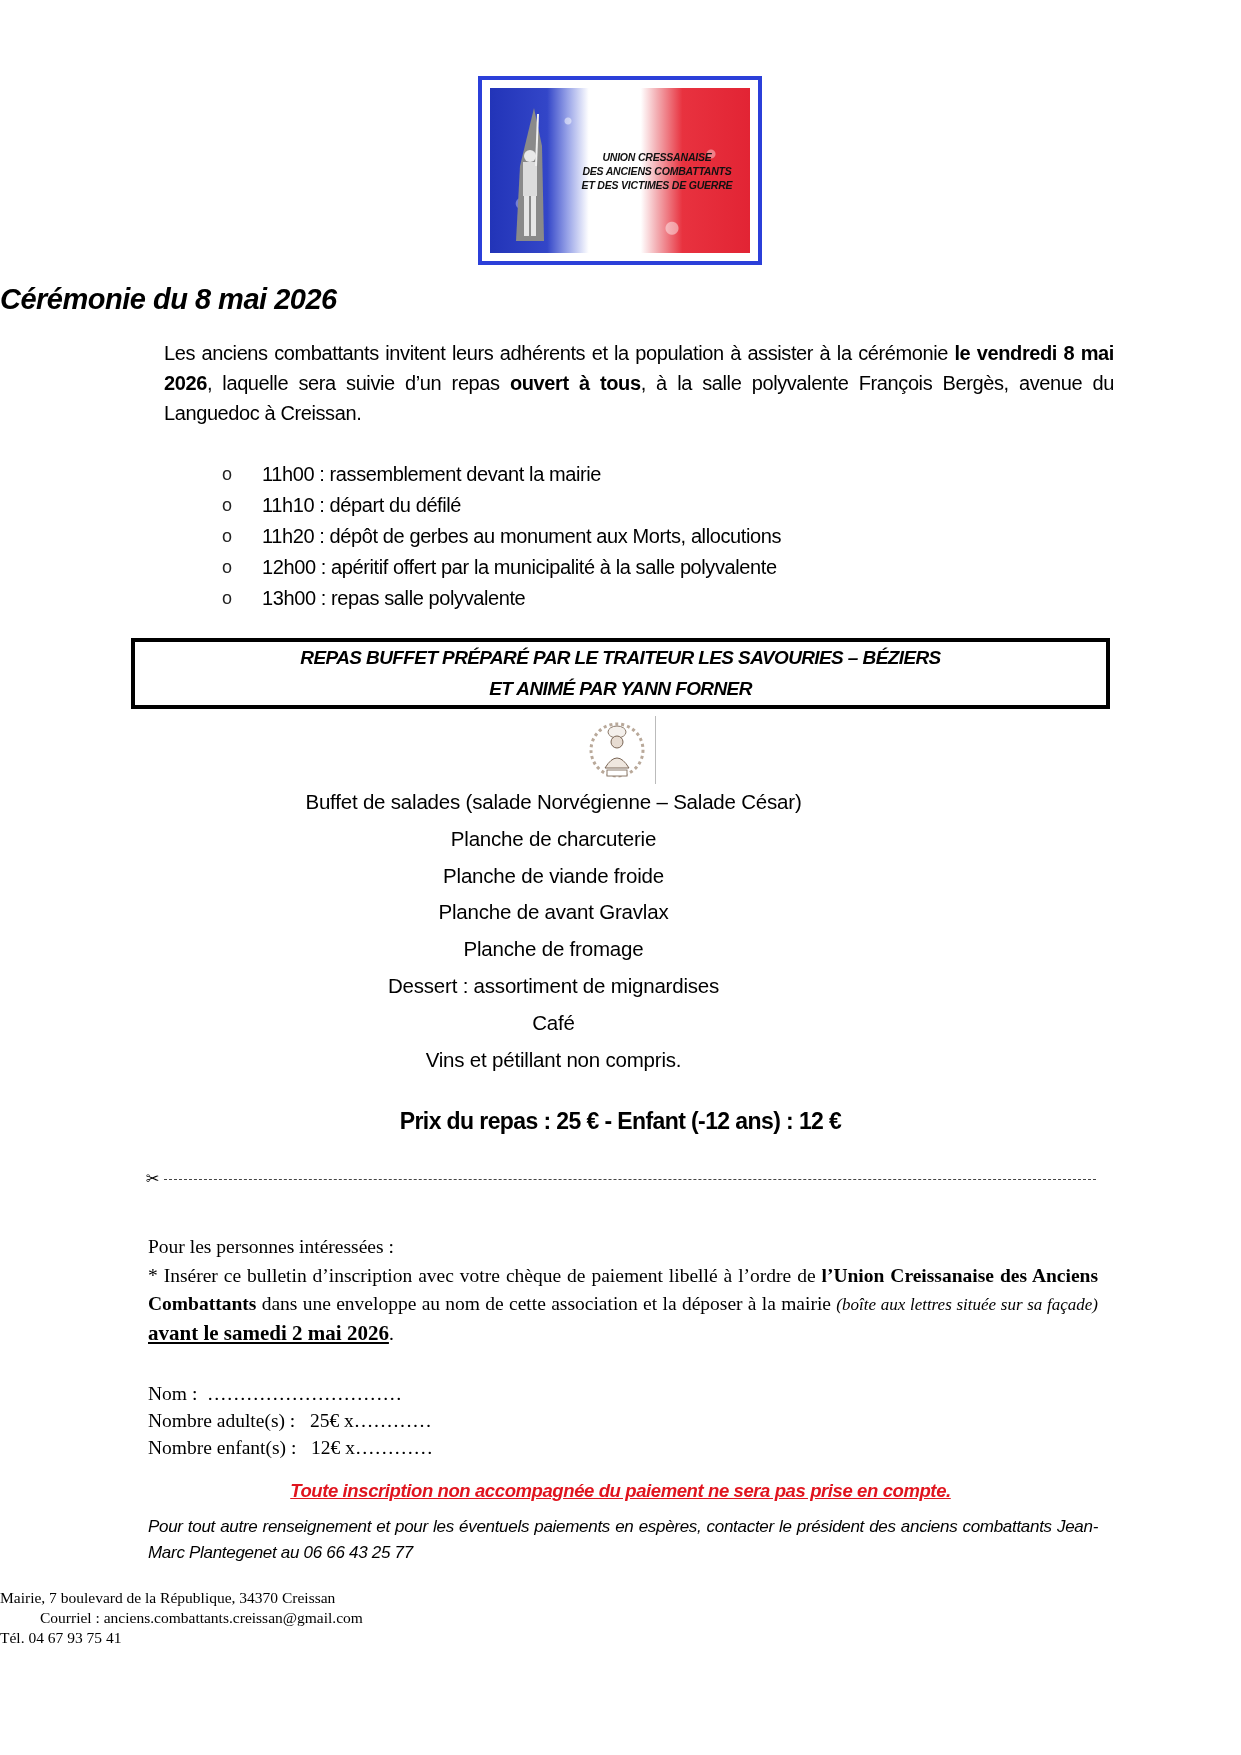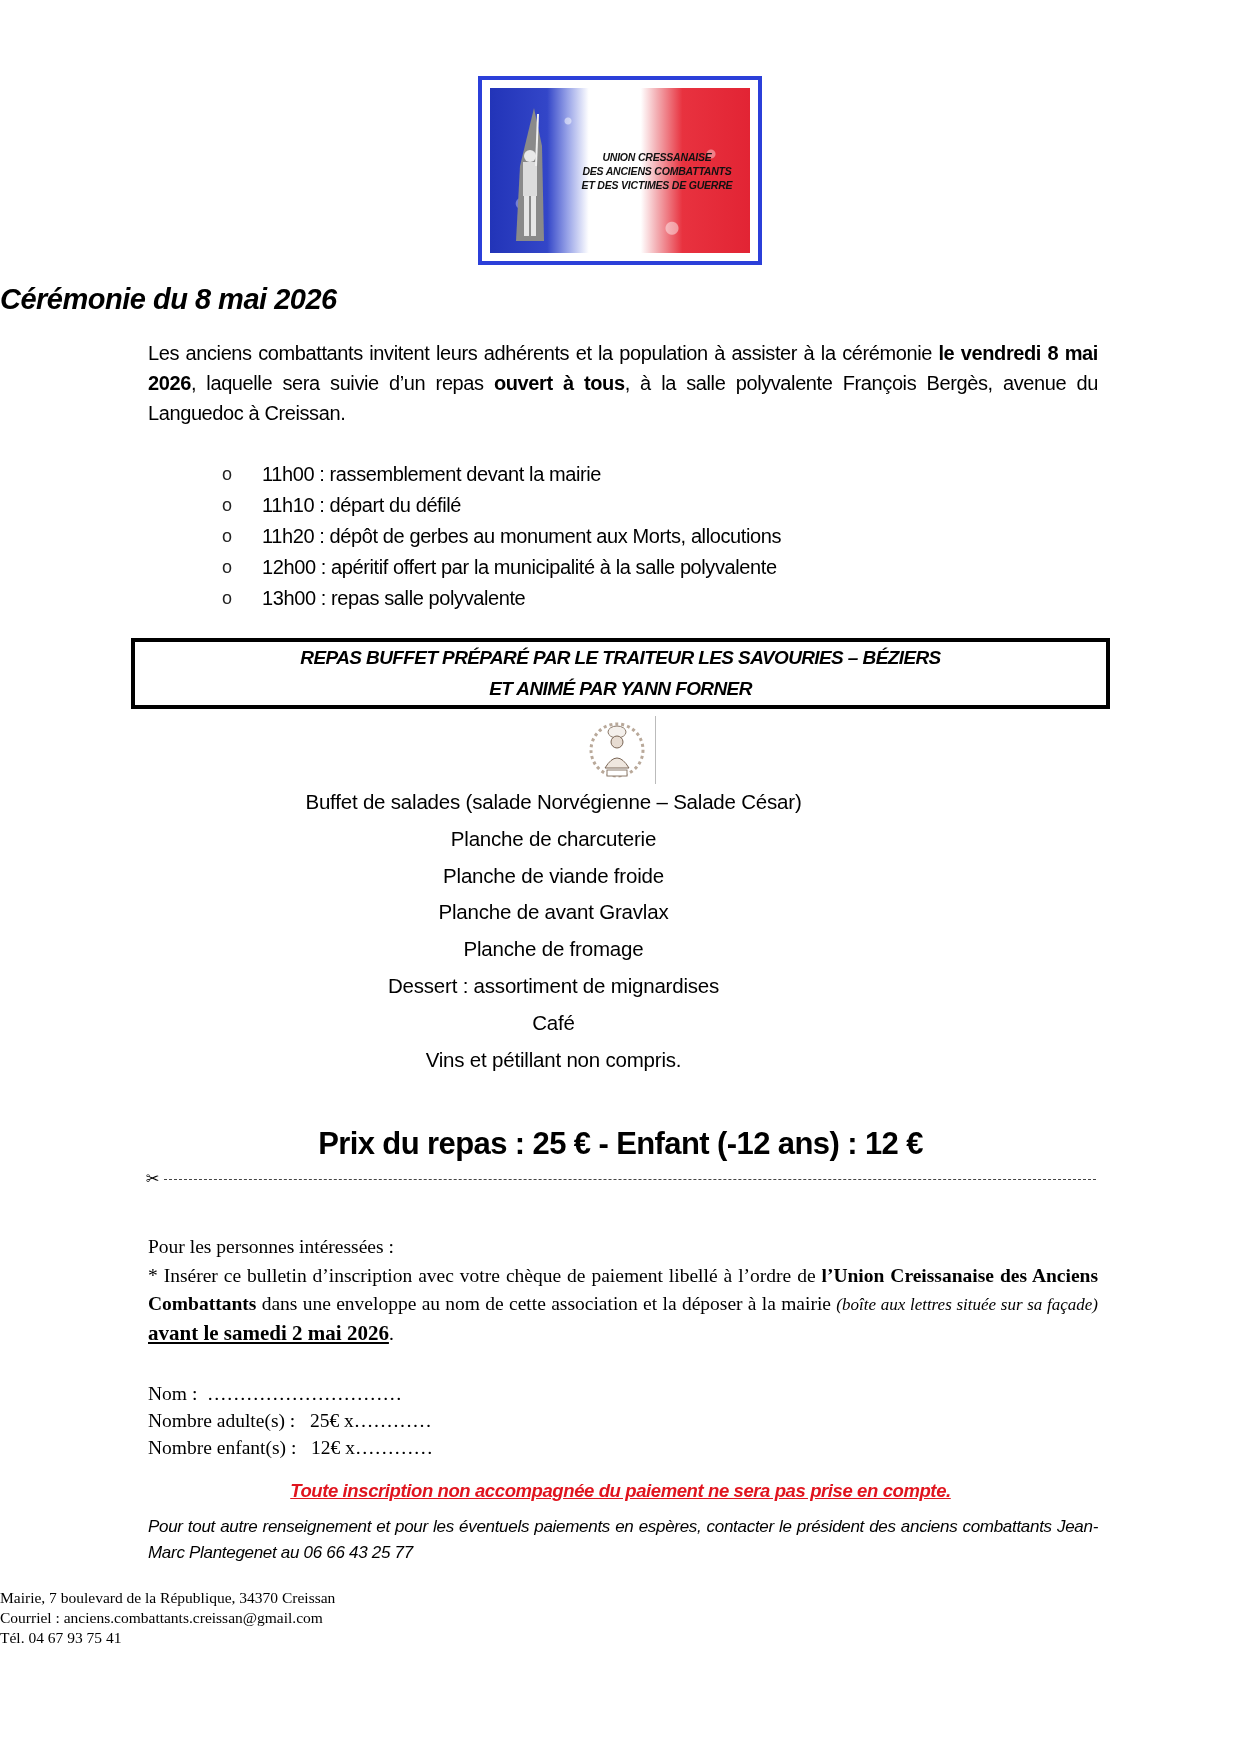--- a/index.html
+++ b/index.html
@@ -37,21 +37,21 @@
     }
 
     
     .title {
       left: 0; width: 1241px; top: 283px; text-align: left;
       font-family: "Liberation Sans", sans-serif; font-weight: bold; font-style: italic;
       font-size: 29px; letter-spacing: -0.5px;
     }
 
     .intro {
-      left: 148px; width: 950px; top: 338px;
+      left: 164px; width: 950px; top: 338px;
       font-size: 20px; line-height: 30px; text-align: justify;
       letter-spacing: -0.4px;
     }
     .intro b { font-weight: bold; }
 
     .schedule { left: 222px; top: 459px; margin: 0; padding: 0; list-style: none; }
     .schedule li { font-size: 20px; height: 31px; line-height: 31px; letter-spacing: -0.4px; display: flex; }
     .schedule .bullet { width: 40px; font-size: 18px; color: #222; }
 
     .buffet-box {
@@ -62,21 +62,21 @@
     }
     .buffet-box div { padding-top: 1px; }
 
     .chef-logo { left: 587px; top: 716px; width: 68px; height: 68px; border-right: 1px solid #bbb; }
 
     .menu { left: 0; width: 1107px; top: 784px; text-align: center; margin: 0; padding: 0; list-style: none; }
     .menu li { font-size: 20.5px; height: 36.8px; line-height: 36.8px; letter-spacing: -0.2px; }
 
     .price {
       left: 0; width: 1241px; top: 1108px; text-align: center;
-      font-weight: bold; font-size: 31px; letter-spacing: -0.6px; margin-top: 18px;
+      font-weight: bold; font-size: 23px; letter-spacing: -0.6px;
     }
 
     .cut-line { left: 146px; top: 1168px; width: 950px; height: 20px; display: flex; align-items: center; }
     .cut-line .scissors { font-size: 16px; width: 18px; }
     .cut-line .dashes { flex: 1; border-top: 1px dashed #444; height: 0; margin-top: 2px; }
 
     .serif { font-family: "Liberation Serif", "DejaVu Serif", serif; }
     .interested { left: 148px; top: 1236px; font-size: 19.5px; }
     .instructions {
       left: 148px; width: 950px; top: 1262px; font-size: 19.5px; line-height: 28px;
@@ -92,21 +92,21 @@
       left: 0; width: 1241px; top: 1480px; text-align: center;
       color: #e0141e; font-weight: bold; font-style: italic; text-decoration: underline;
       font-size: 18.5px; letter-spacing: -0.4px;
     }
     .contact {
       left: 148px; width: 950px; top: 1514px; font-style: italic; font-size: 17px;
       line-height: 26px; text-align: justify; letter-spacing: -0.3px;
     }
 
     .footer { left: 0; width: 991px; top: 1588px; text-align: left; font-size: 15.5px; line-height: 20px; }
-    .footer div:nth-child(2) { }
+    .footer div:nth-child(2) { padding-left: 40px; }
   </style>
 </head>
 <body>
 
 <div class="abs logo-frame">
   <div class="logo-inner">
     <div class="logo-speckle"></div>
     <svg class="logo-statue" viewBox="0 0 40 140">
       <path d="M22 2 L30 40 L32 135 L4 135 L8 60 Z" fill="#8a8a8a"></path>
       <circle cx="18" cy="50" r="6" fill="#e8e8e8"></circle>

